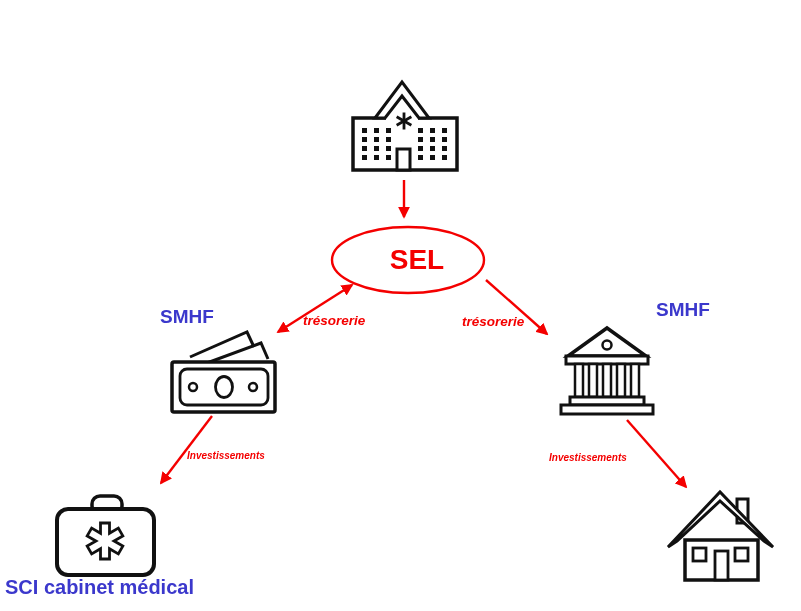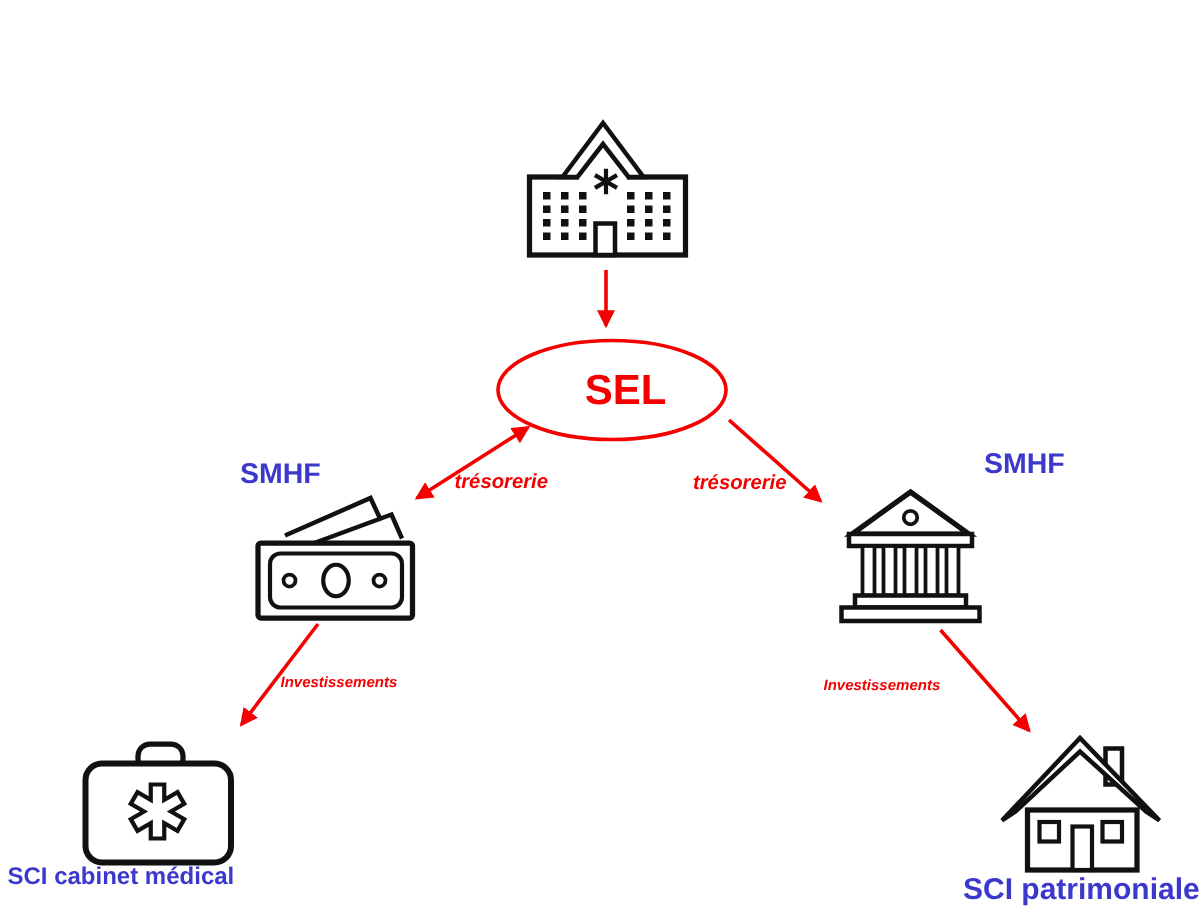--- a/index.html
+++ b/index.html
@@ -131,17 +131,16 @@
   <div class="abs blue-label" style="left:627px; top:299px;margin-left:29px;">SMHF</div>
 
   <div class="abs edge-label" style="left:303px; top:313px;">trésorerie</div>
 
   <div class="abs edge-label" style="left:462px; top:314px;">trésorerie</div>
 
   <div class="abs edge-label invest" style="left:187px; top:450px;">Investissements</div>
 
   <div class="abs edge-label invest" style="left:549px; top:452px;">Investissements</div>
 
-  <div class="abs blue-label" style="left:5px; top:576px; font-size:16px;">SCI cabinet médical</div>
+  <div class="abs blue-label" style="left:5px; top:576px; font-size:20px;">SCI cabinet médical</div>
 
-  <div class="abs blue-label" style="left:642px; top:582px; font-size:20px;">SCI patrimoniale</div>
 
 </div>
 
 </body></html>

